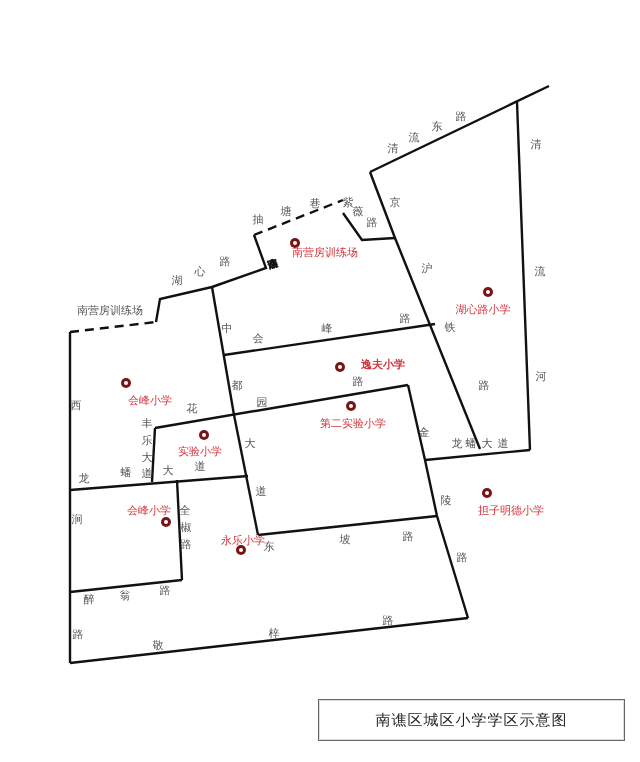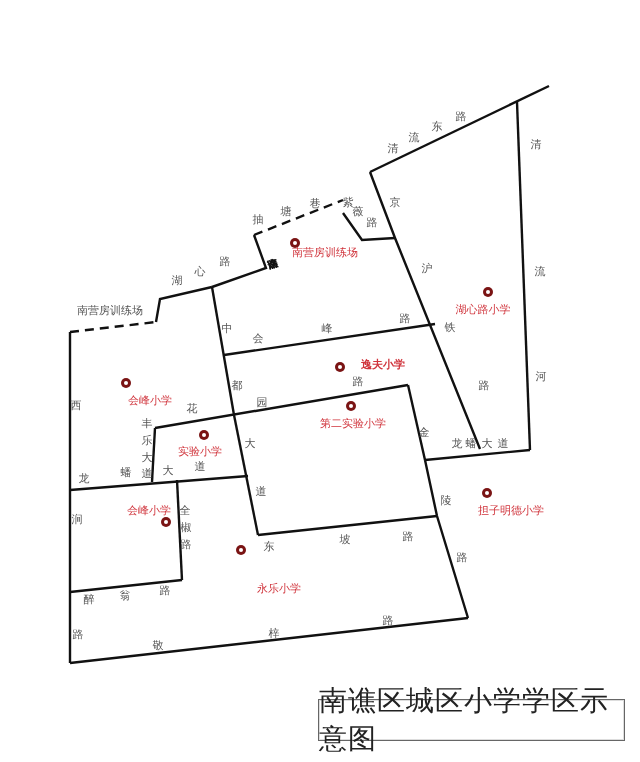--- a/index.html
+++ b/index.html
@@ -14,21 +14,21 @@
   .school-marker::after { content: ""; position: absolute; left: 3px; top: 3px; width: 4px; height: 4px;
                           border-radius: 50%; background: #ffffff; }
   .school-name { position: absolute; font-size: 11px; color: #d0343c; white-space: nowrap;
                  transform: translate(-50%, -50%); line-height: 1; }
   .vertical-bold { position: absolute; font-size: 10px; font-weight: bold; color: #111;
                    writing-mode: vertical-rl; transform: translate(-50%, -50%) rotate(-18deg);
                    font-family: "DejaVu Sans", sans-serif; line-height: 1; }
   .title-box { position: absolute; left: 318px; top: 699px; width: 305px; height: 40px;
                border: 1px solid #666; box-shadow: inset 0 0 0 1px #ddd; background: #fff;
                display: flex; align-items: center; justify-content: center; }
-  .title-text { font-family: "DejaVu Sans", sans-serif; font-size: 28px; color: #222; letter-spacing: 1px; }
+  .title-text { font-family: "DejaVu Sans", sans-serif; font-size: 15px; color: #222; letter-spacing: 1px; }
 </style>
 </head>
 <body>
 
 <svg id="map" viewBox="0 0 640 762" xmlns="http://www.w3.org/2000/svg">
   <g fill="none" stroke="#111" stroke-width="2.4" stroke-linejoin="miter">
 
     <path d="M370 172 L549 86"></path>
     <path d="M517 102 L530 450"></path>
     <path d="M425 460 L530 450"></path>
@@ -166,18 +166,18 @@
 <div class="school">
   <span class="school-marker" style="left:487px;top:493px;"></span>
   <span class="school-name" style="left:511px;top:510px;">担子明德小学</span>
 </div>
 <div class="school">
   <span class="school-marker" style="left:166px;top:522px;"></span>
   <span class="school-name" style="left:149px;top:510px;">会峰小学</span>
 </div>
 <div class="school">
   <span class="school-marker" style="left:241px;top:550px;"></span>
-  <span class="school-name" style="left:243px;top:588px;margin-left:36px;">永乐小学</span>
+  <span class="school-name" style="left:243px;top:540px;">永乐小学</span>
 </div>
 
 <div class="title-box">
   <span class="title-text">南谯区城区小学学区示意图</span>
 </div>
 
 </body></html>

